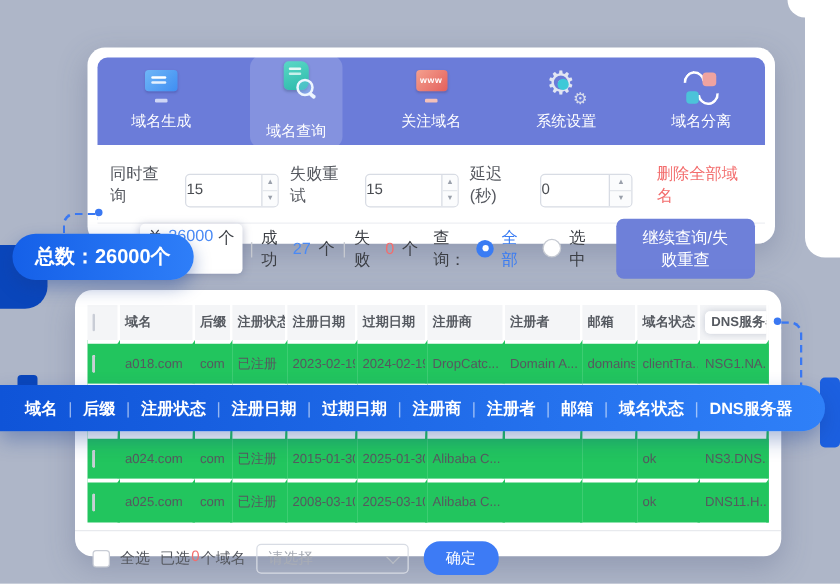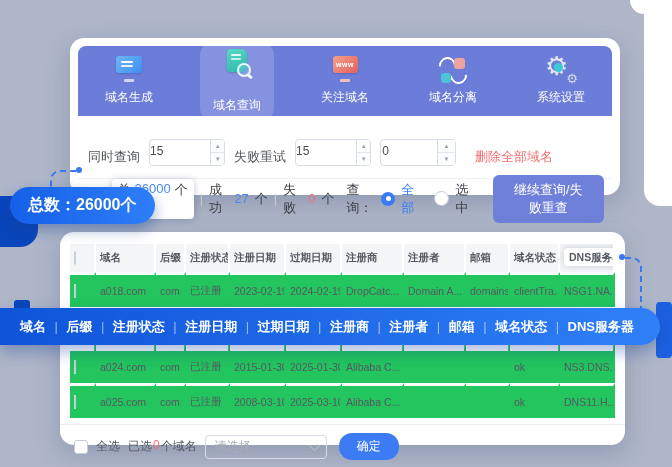--- a/index.html
+++ b/index.html
@@ -156,55 +156,56 @@
       </div>
       <div class="tool-item">
         <div class="ic ic-www">
           <div class="scr">
               <span>www</span>
             </div>
         </div>
         <span>关注域名</span>
       </div>
       <div class="tool-item">
+        <div class="ic ic-gears">
+          <div class="gbig"></div>
+            <div class="gctr"></div>
+            <div class="gsm"></div>
+        </div>
+        <span>系统设置</span>
+      </div>
+      <div class="tool-item">
         <div class="ic ic-split">
           <div class="arc1"></div>
             <div class="arc2"></div>
             <div class="sqp"></div>
             <div class="sqt"></div>
         </div>
         <span>域名分离</span>
-      </div>
-      <div class="tool-item">
-        <div class="ic ic-gears">
-          <div class="gbig"></div>
-            <div class="gctr"></div>
-            <div class="gsm"></div>
-        </div>
-        <span>系统设置</span>
       </div>
     </div>
 
     <div class="settings-row">
       <span>同时查询</span>
       <div class="stepper">
         <span class="val">15</span>
         <span class="btns">
             <b>▲</b>
             <b>▼</b>
           </span>
       </div>
       <span>失败重试</span>
       <div class="stepper">
         <span class="val">15</span>
         <span class="btns">
             <b>▲</b>
             <b>▼</b>
           </span>
       </div>
+      <span>延迟(秒)</span>
       <div class="stepper">
         <span class="val">0</span>
         <span class="btns">
             <b>▲</b>
             <b>▼</b>
           </span>
       </div>
       <span class="delete-all">删除全部域名</span>
     </div>
 

